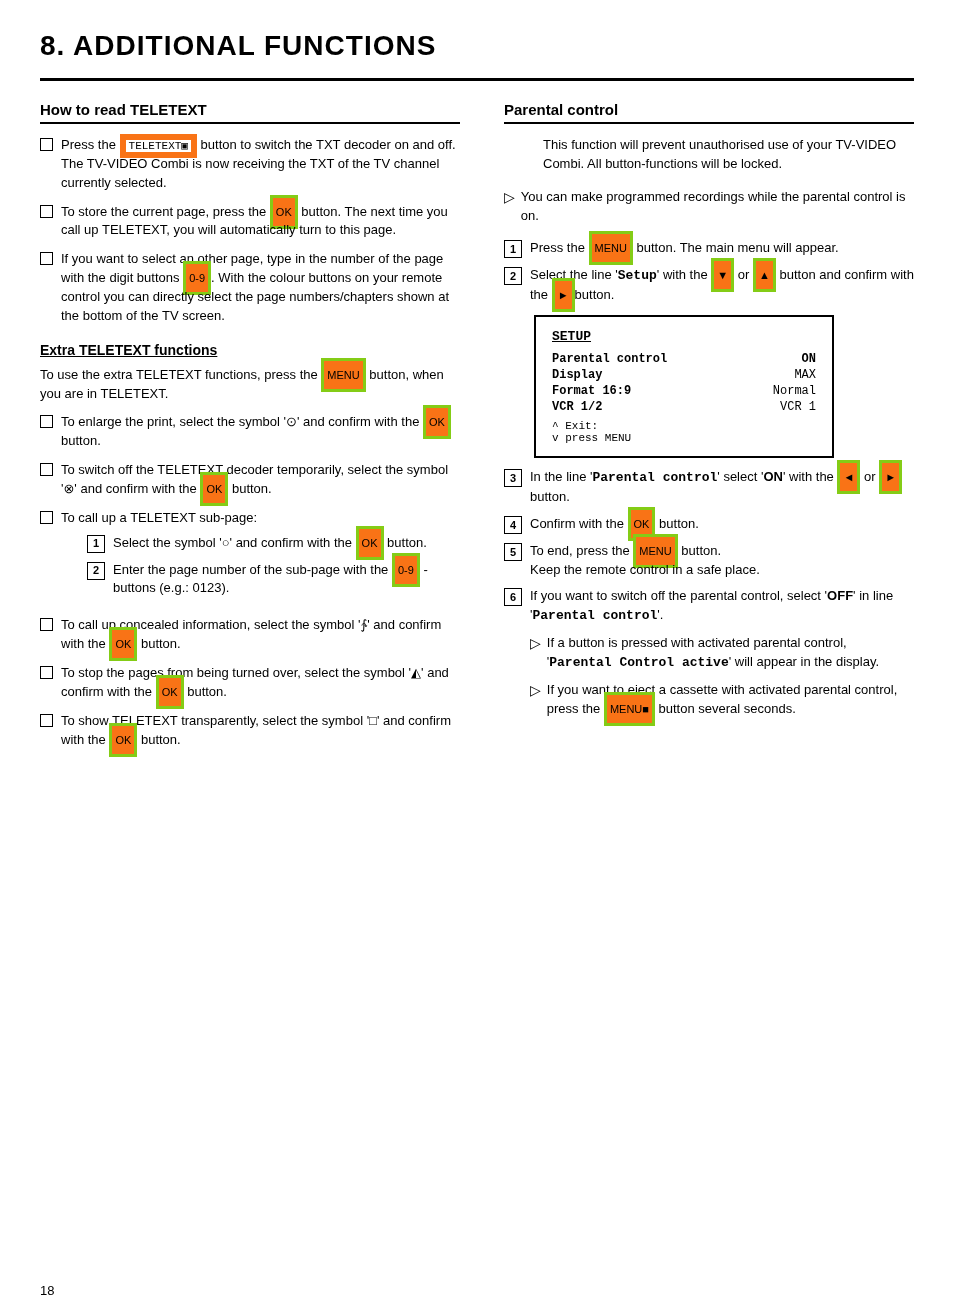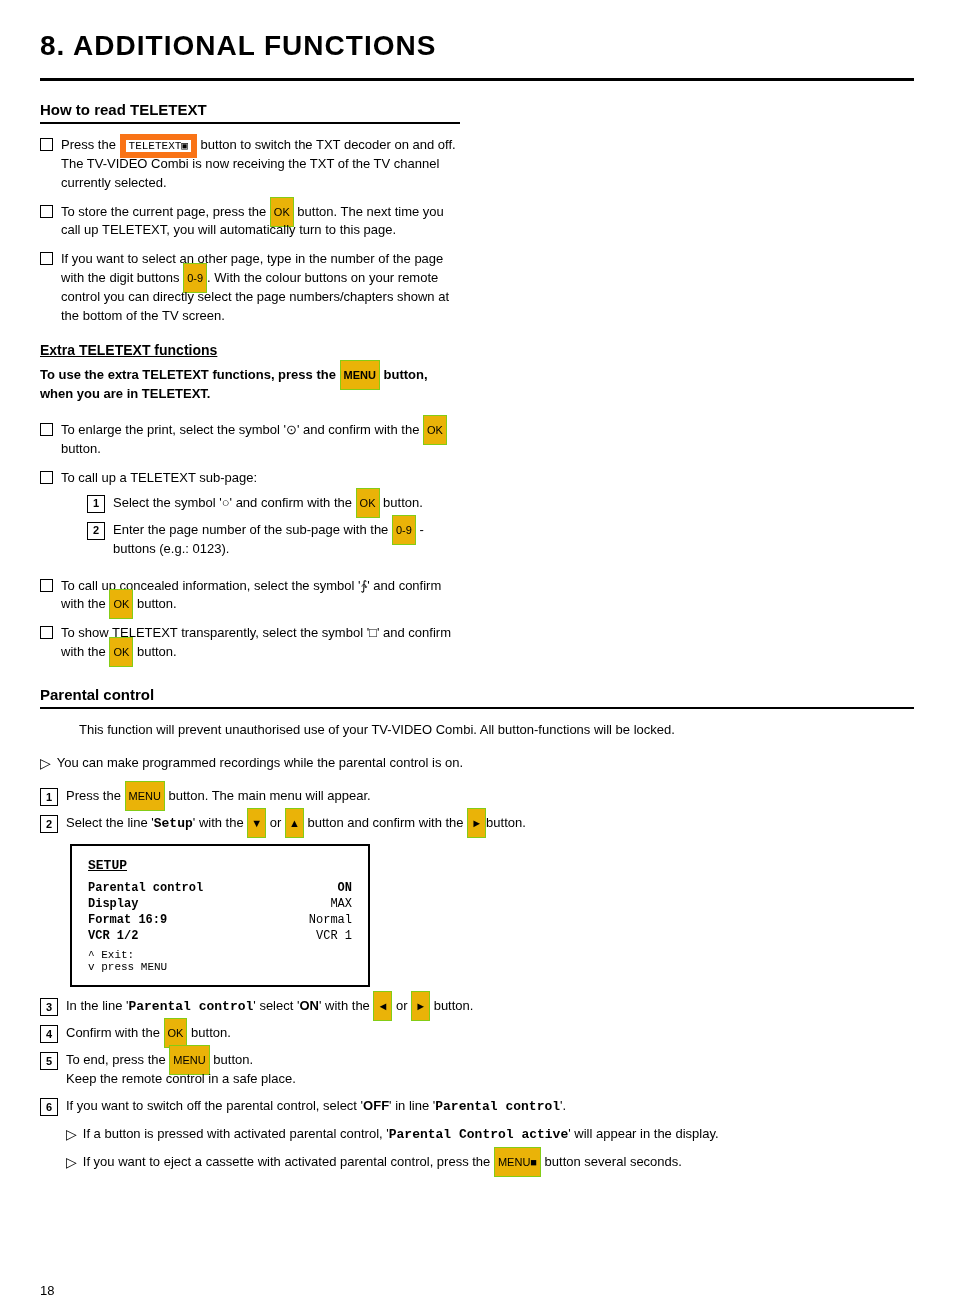--- a/index.html
+++ b/index.html
@@ -19,22 +19,21 @@
       margin-bottom: 16px;
       text-transform: uppercase;
     }
     .title-rule {
       border: none;
       border-top: 3px solid #000;
       margin-bottom: 20px;
     }
     .two-col {
       display: flex;
-      gap: 14px;
-      flex-direction: column;
+      gap: 44px;
     }
     .left-col {
       width: 420px;
       flex-shrink: 0;
     }
     .right-col {
       flex: 1;
     }
     .section-header {
       font-size: 15px;
@@ -55,25 +54,25 @@
       border: 1.5px solid #000;
       flex-shrink: 0;
       margin-top: 2px;
       display: inline-block;
     }
     .bullet-text {
       flex: 1;
       line-height: 1.45;
     }
     .kbd {
-      border: 1px solid #84cc16;
+      border: 3px solid #84cc16;
       padding: 8px 3px;
       font-size: 11px;
       font-family: Arial, sans-serif;
-      background: #eab308;
+      background: #f97316;
       white-space: nowrap;
     }
     .kbd-mono {
       font-family: 'Courier New', monospace;
       font-size: 11px;
       border: 6px solid #f97316;
       padding: 0 3px;
       background: #fff;
     }
     .sub-section-title {
@@ -202,31 +201,37 @@
 
     <div class="bullet-item">
       <span class="bullet-checkbox"></span>
       <span class="bullet-text">
         If you want to select an other page, type in the number of the page with the digit buttons <span class="kbd">0-9</span>. With the colour buttons on your remote control you can directly select the page numbers/chapters shown at the bottom of the TV screen.
       </span>
     </div>
 
     <div class="sub-section-title">Extra TELETEXT functions</div>
 
-    <p style="margin-bottom:18px; line-height:1.45;font-weight:bold;">
+    <p style="margin-bottom:10px; line-height:1.45;">
       To use the extra TELETEXT functions, press the <span class="kbd">MENU</span> button, when you are in TELETEXT.
     </p>
 
     <div class="bullet-item">
       <span class="bullet-checkbox"></span>
       <span class="bullet-text">
         To enlarge the print, select the symbol '⊙' and confirm with the <span class="kbd">OK</span> button.
       </span>
     </div>
 
+    <div class="bullet-item">
+      <span class="bullet-checkbox"></span>
+      <span class="bullet-text">
+        To switch off the TELETEXT decoder temporarily, select the symbol '⊗' and confirm with the <span class="kbd">OK</span> button.
+      </span>
+    </div>
 
     <div class="bullet-item">
       <span class="bullet-checkbox"></span>
       <span class="bullet-text">
         To call up a TELETEXT sub-page:
         <div class="nested-steps" style="margin-top:6px;">
           <div class="step-item">
             <span class="step-num">1</span>
             <span class="step-text">Select the symbol '○' and confirm with the <span class="kbd">OK</span> button.</span>
           </div>
@@ -238,20 +243,26 @@
       </span>
     </div>
 
     <div class="bullet-item">
       <span class="bullet-checkbox"></span>
       <span class="bullet-text">
         To call up concealed information, select the symbol '∱' and confirm with the <span class="kbd">OK</span> button.
       </span>
     </div>
 
+    <div class="bullet-item">
+      <span class="bullet-checkbox"></span>
+      <span class="bullet-text">
+        To stop the pages from being turned over, select the symbol '◭' and confirm with the <span class="kbd">OK</span> button.
+      </span>
+    </div>
 
     <div class="bullet-item">
       <span class="bullet-checkbox"></span>
       <span class="bullet-text">
         To show TELETEXT transparently, select the symbol '□' and confirm with the <span class="kbd">OK</span> button.
       </span>
     </div>
 
   </div>
 

